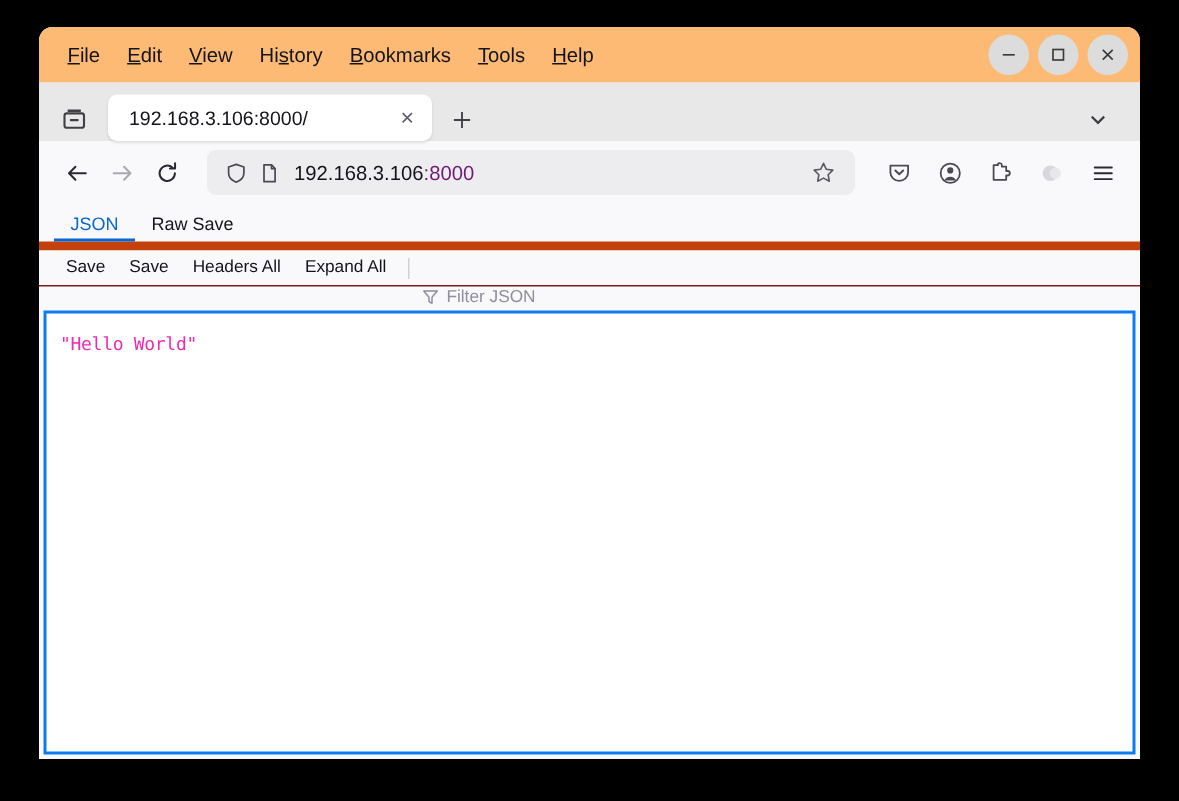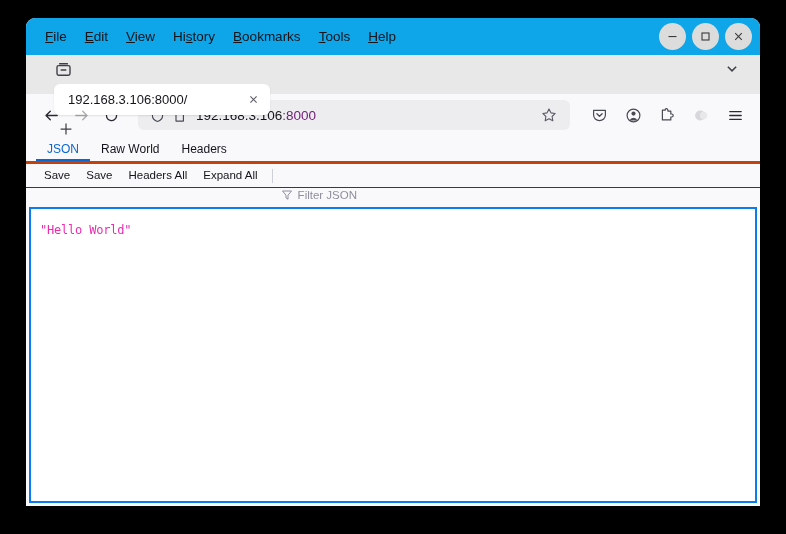--- a/index.html
+++ b/index.html
@@ -21,21 +21,21 @@
     height: 488px;
     background: #f9f9fb;
     border-radius: 9px 9px 0 0;
     overflow: hidden;
     box-shadow: 0 0 0 0.5px rgba(0,0,0,0.25);
   }
 
   
   #menubar {
     height: 37px;
-    background: #0ea5e9;
+    background: #fdba74;
     display: flex;
     align-items: center;
     padding-left: 10px;
     position: relative;
   }
   .menu-item {
     font-size: 13.5px;
     color: #15141a;
     padding: 3px 9px;
     white-space: nowrap;
@@ -61,24 +61,23 @@
     align-items: center;
     justify-content: center;
   }
   .win-btn svg { display: block; }
 
   
   #tabstrip {
     height: 39px;
     background: #e8e8e8;
     display: flex;
-    align-items: flex-start;
-    padding: 0 20px;
+    align-items: flex-end;
+    padding: 0 6px;
     position: relative;
-    flex-direction: column;
   }
   #fxview-btn {
     width: 30px; height: 29px;
     display: flex; align-items: center; justify-content: center;
     border-radius: 4px;
     margin-left: 2px;
     flex: none;
   }
   #tab-active {
     height: 31px;
@@ -173,21 +172,21 @@
     margin-left: 4px;
   }
 
   
   #jsontabs {
     height: 25px;
     background: #f9f9fb;
     display: flex;
     align-items: stretch;
     padding-left: 10px;
-    border-bottom: 3px solid #c2410c;
+    border-bottom: 6px solid #c2410c;
   }
   .jtab {
     font-size: 12px;
     color: #15141a;
     padding: 0 11px;
     display: flex;
     align-items: center;
     position: relative;
     white-space: nowrap;
   }
@@ -384,22 +383,21 @@
     </div>
     <div class="tb-btn">
       <svg width="17" height="17" viewBox="0 0 17 17">
         <path d="M2.8 4.6 H14.2 M2.8 8.5 H14.2 M2.8 12.4 H14.2" stroke="#2b2a33" stroke-width="1.3" stroke-linecap="round"></path>
       </svg>
     </div>
   </div>
 
   <div id="jsontabs">
     <div class="jtab active">JSON</div>
-    <div class="jtab">Raw World</div>
-    <div class="jtab">Headers</div>
+    <div class="jtab">Raw Save</div>
   </div>
 
   <div id="jsontoolbar">
     <div class="jbtn">Save</div>
     <div class="jbtn">Save</div>
     <div class="jbtn">Headers All</div>
     <div class="jbtn">Expand All</div>
     <div id="jsep"></div>
     <div id="filterbox">
       <svg width="12" height="12" viewBox="0 0 12 12">

